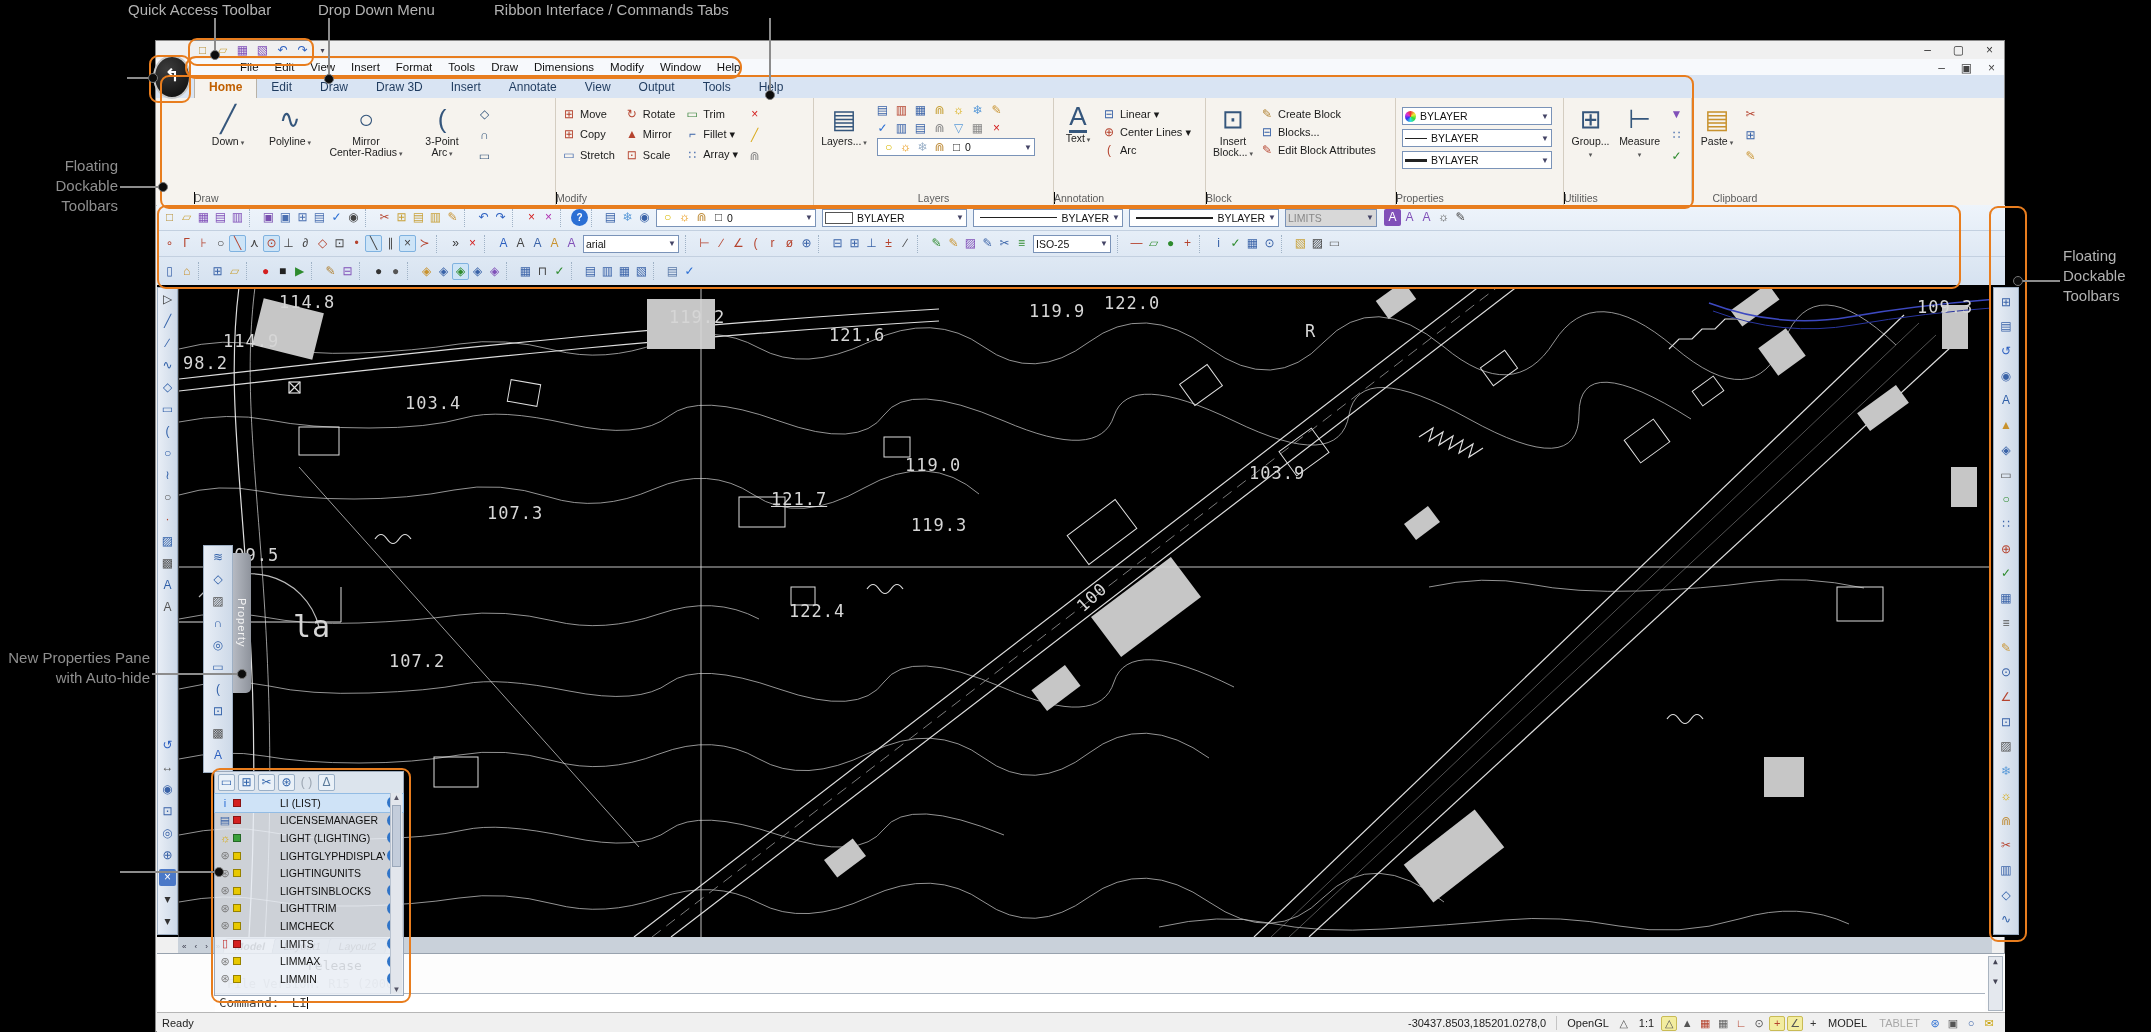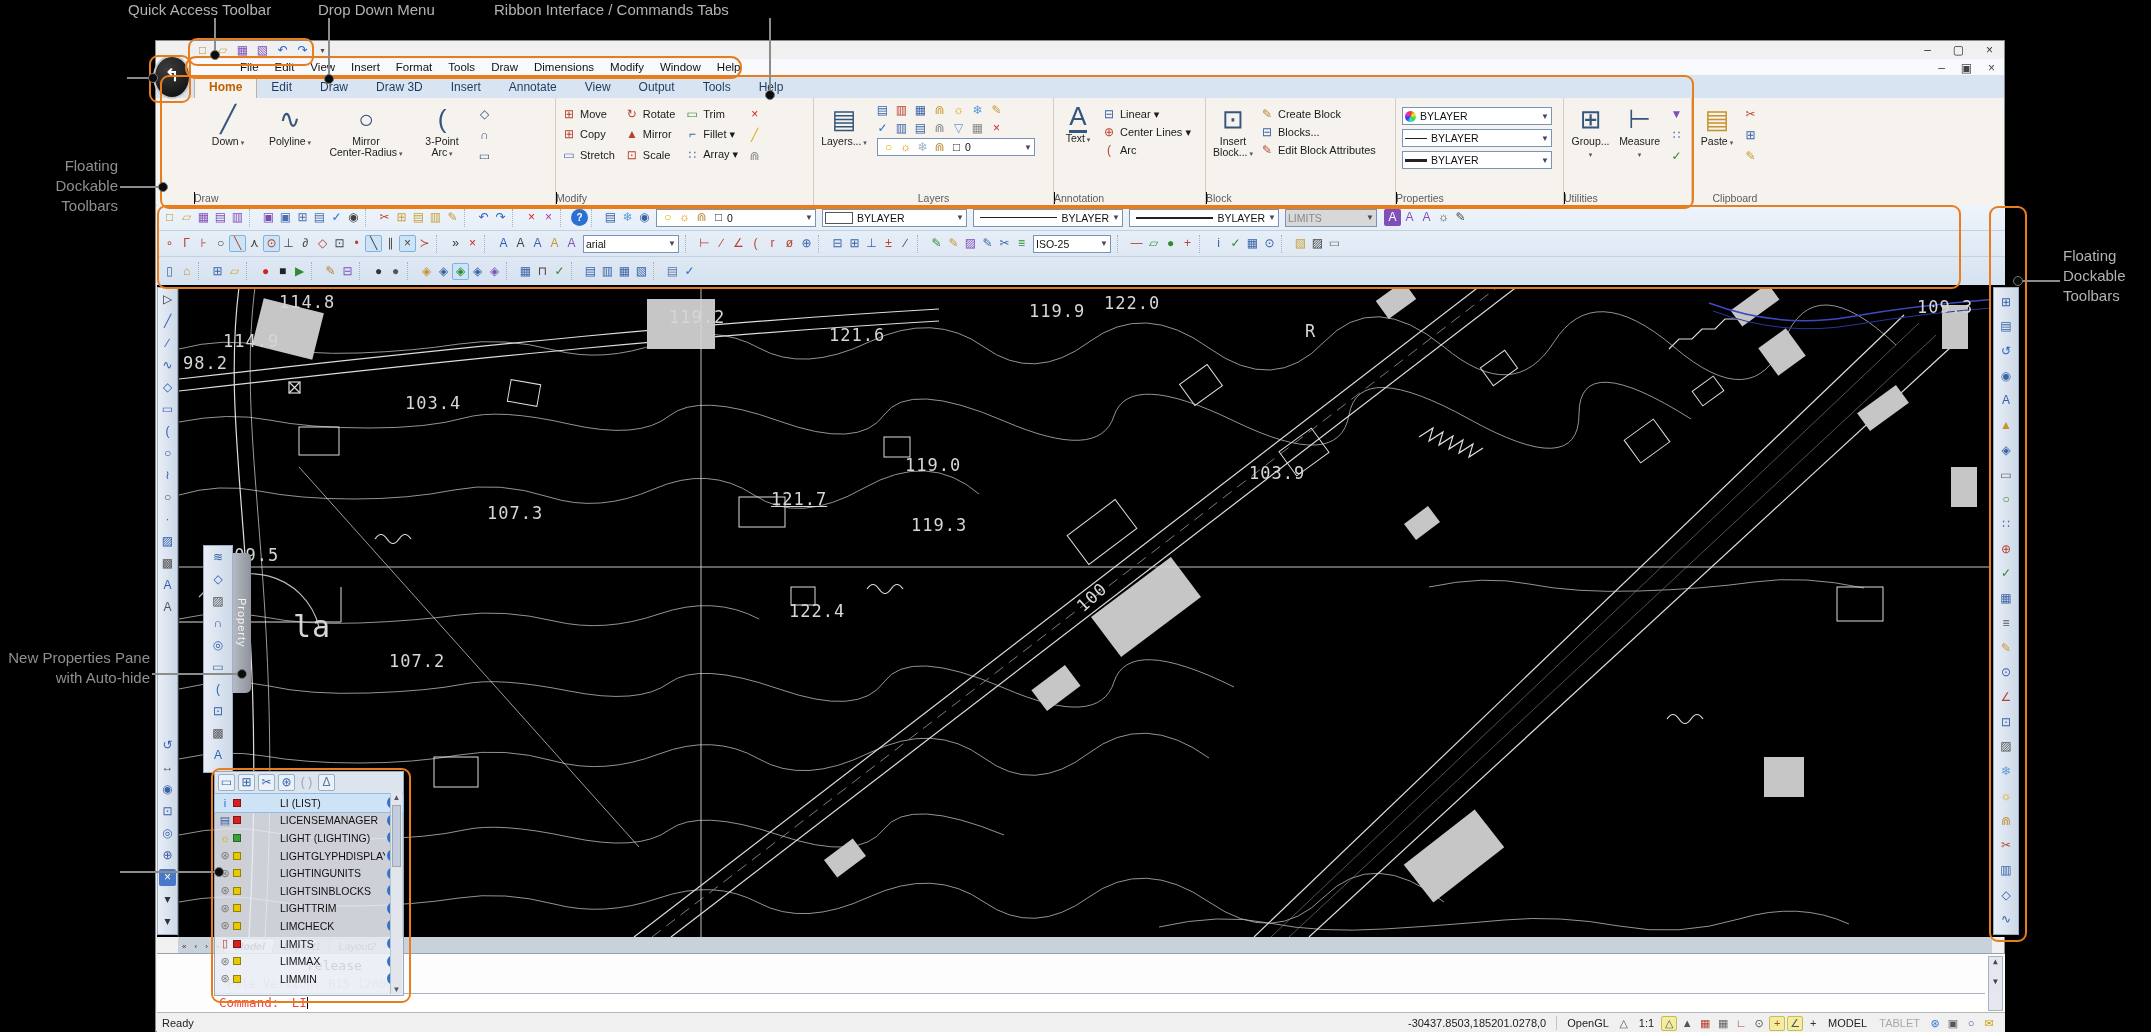--- a/index.html
+++ b/index.html
@@ -100,21 +100,21 @@
          display:flex;align-items:flex-end;z-index:3;}
   .mnav{font-size:8px;color:#334;padding:2px 4px;}
   .mtab{font-size:10.5px;color:#333;background:#b9c1cb;border:1px solid #8b95a1;border-bottom:none;
         padding:1px 10px;border-radius:3px 3px 0 0;transform:skewX(-12deg);margin-right:-4px;}
   .mtab.act{background:#f4f4f4;font-weight:bold;}
   .cmdpanel{position:absolute;left:157px;top:953px;width:1848px;height:59px;background:#fdfdfd;
             border-top:1px solid #98a2ae;z-index:3;font-family:"DejaVu Sans Mono",monospace;}
   .chist{position:absolute;left:150px;top:4px;font-size:13px;color:#111;}
   .cghost{position:absolute;left:70px;top:23px;font-size:12px;color:#b9b9b9;}
   .cinput{position:absolute;left:58px;right:20px;bottom:0;height:17px;border-top:1px solid #aab4c0;
-          font-size:12.5px;color:#ef4444;padding:1px 4px;background:#fff;}
+          font-size:12.5px;color:#404040;padding:1px 4px;background:#fff;}
   .caret{display:inline-block;width:1px;height:12px;background:#000;vertical-align:-2px;}
   .cscroll{position:absolute;right:2px;top:2px;bottom:2px;width:13px;background:#e4e8ee;
            border:1px solid #aab4c0;font-size:8px;color:#445;text-align:center;line-height:10px;}
   .statusbar{position:absolute;left:157px;top:1012px;width:1848px;height:20px;background:#f0f0f0;
              border-top:1px solid #b6b6b6;display:flex;align-items:center;z-index:3;font-size:11px;color:#222;}
   .stright{margin-left:auto;display:flex;align-items:center;gap:2px;padding-right:8px;}
   .sttext{padding:0 5px;white-space:nowrap;}
   .sticon{width:16px;height:15px;line-height:15px;text-align:center;font-size:11px;border-radius:2px;}
   .sticon.ybg{background:#f3eda0;border:1px solid #c9bb55;box-sizing:border-box;line-height:13px;}
   .stsep{width:1px;height:14px;background:#c4c4c4;margin:0 3px;}

